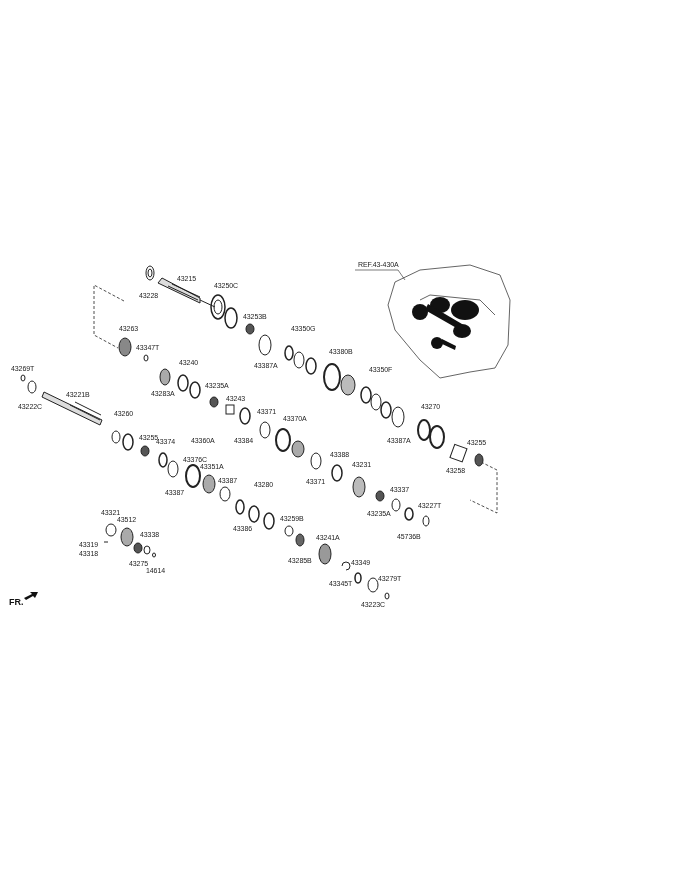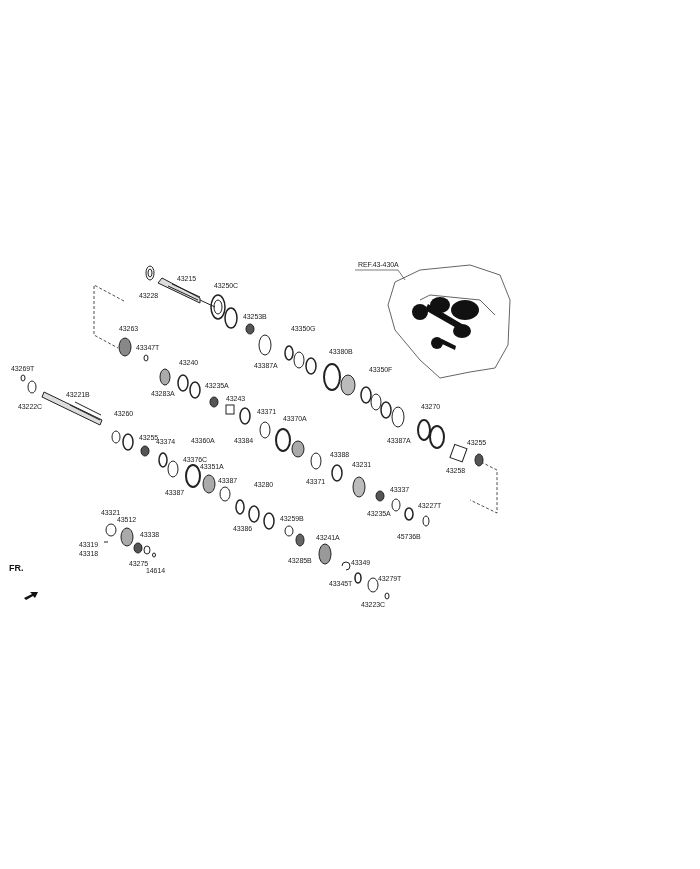--- a/index.html
+++ b/index.html
@@ -1,19 +1,19 @@
 <!DOCTYPE html>
 <html><head>
 <meta charset="utf-8">
 <style>
   html,body{margin:0;padding:0;background:#fff;}
   body{width:700px;height:869px;position:relative;overflow:hidden;font-family:"Liberation Sans",sans-serif;}
   #diagram{position:absolute;left:0;top:0;width:700px;height:869px;}
   .lbl{position:absolute;font-size:7px;color:#222;letter-spacing:-0.1px;white-space:nowrap;line-height:8px;}
-  .fr{position:absolute;left:9px;top:563px;font-size:9px;font-weight:bold;color:#111;}
+  .fr{position:absolute;left:9px;top:597px;font-size:9px;font-weight:bold;color:#111;}
   svg{position:absolute;left:0;top:0;}
 </style>
 </head>
 <body>
 
 <div id="diagram">
   <svg width="700" height="869" stroke="#222" fill="none" stroke-width="1">
 
     <g stroke-dasharray="3,2" stroke-width="0.8">
       <polyline points="124,301 94,285 94,335 118,348"></polyline>

